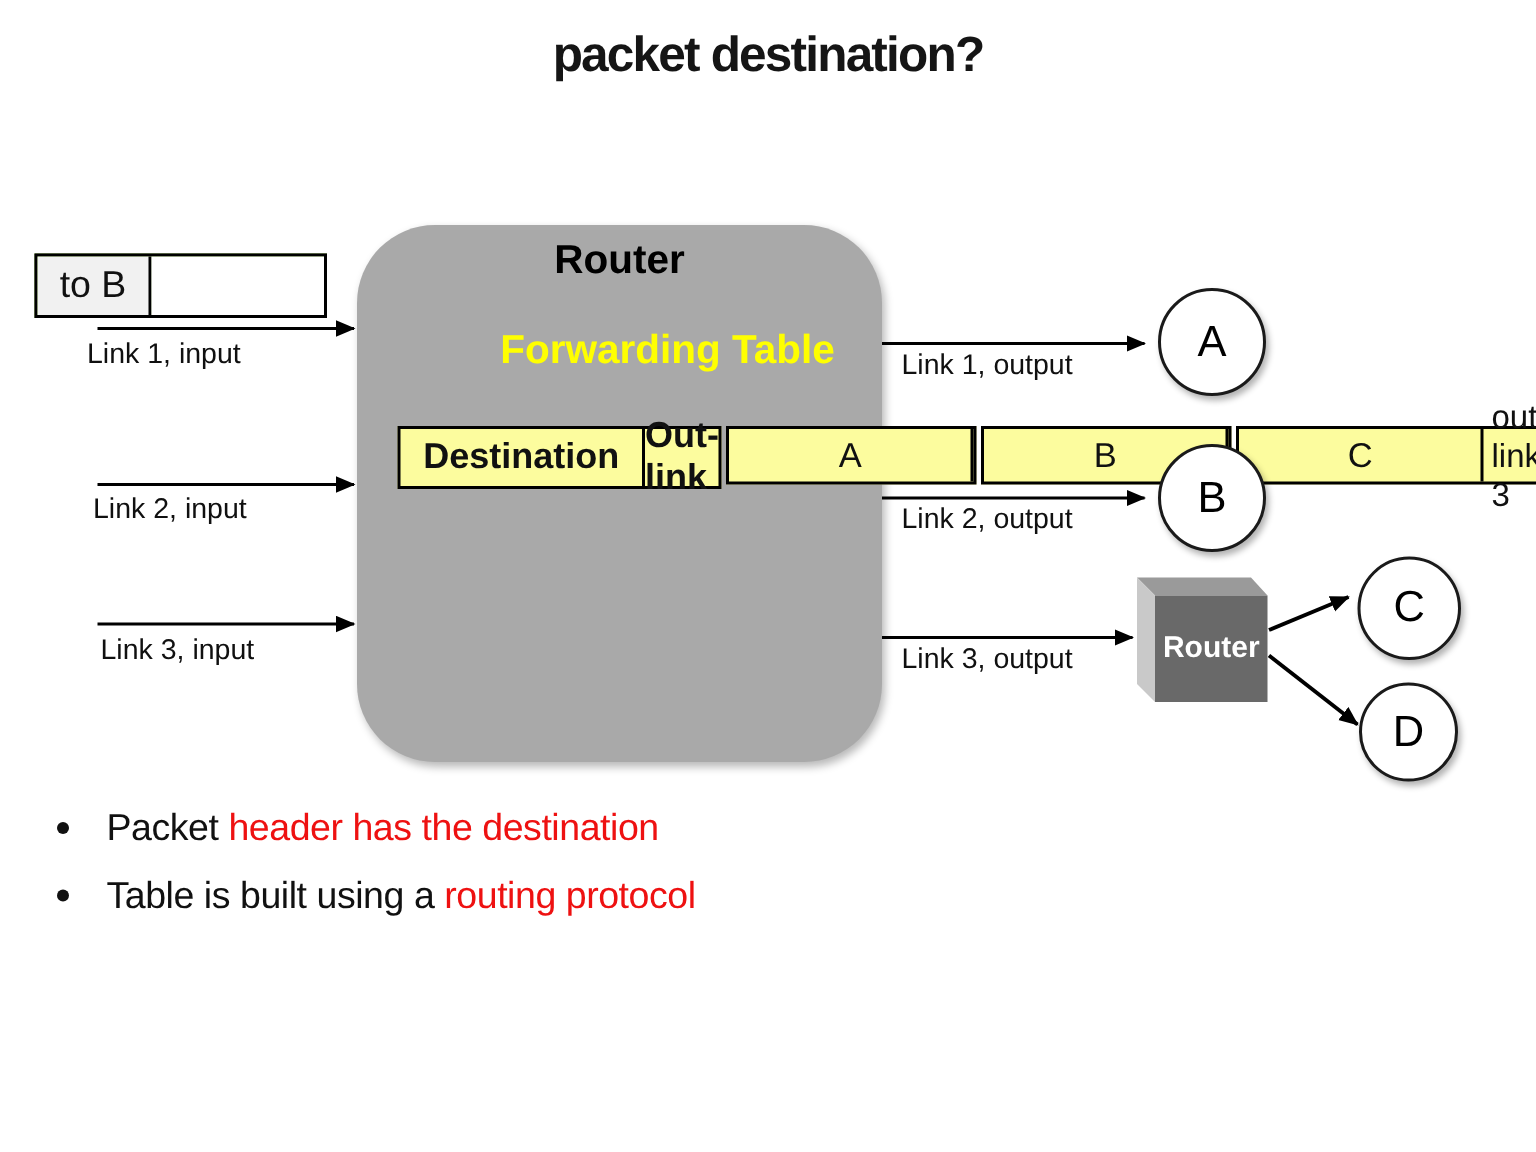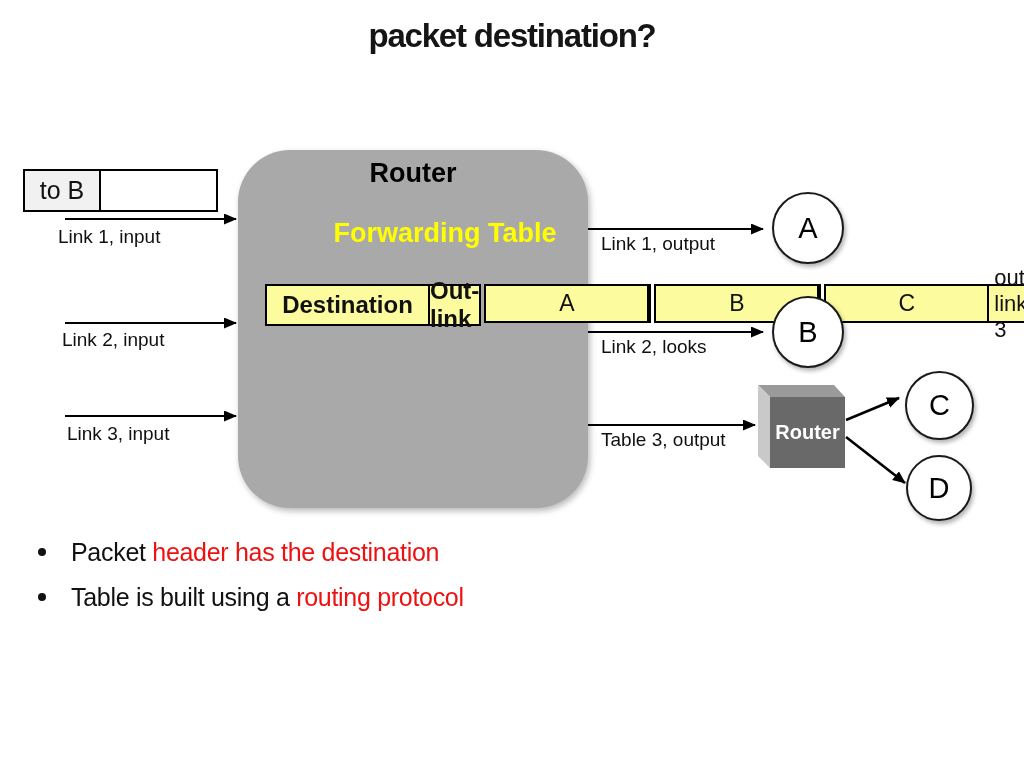--- a/index.html
+++ b/index.html
@@ -108,22 +108,22 @@
     <div class="ft-row">
       <div class="ft-cell ft-dest">D</div>
       <div class="ft-cell ft-out">out-link 3</div>
     </div>
   </div>
 
 <div class="abs lnk" style="left:58px;top:226px;">Link 1, input</div>
 <div class="abs lnk" style="left:62px;top:329px;">Link 2, input</div>
 <div class="abs lnk" style="left:67px;top:423px;">Link 3, input</div>
 <div class="abs lnk" style="left:601px;top:233px;">Link 1, output</div>
-<div class="abs lnk" style="left:601px;top:336px;">Link 2, looks</div>
-<div class="abs lnk" style="left:601px;top:429px;">Table 3, output</div>
+<div class="abs lnk" style="left:601px;top:336px;">Link 2, output</div>
+<div class="abs lnk" style="left:601px;top:429px;">Link 3, output</div>
 
 <div class="abs node" style="left:772px;top:192px;width:72px;height:72px;">A</div>
 <div class="abs node" style="left:772px;top:296px;width:72px;height:72px;">B</div>
 <div class="abs node" style="left:905px;top:371px;width:69px;height:69px;">C</div>
 <div class="abs node" style="left:906px;top:455px;width:66px;height:66px;">D</div>
 
 <div class="abs cube-label">Router</div>
 
 <div class="abs bullets">
     <div class="bullet-item">

